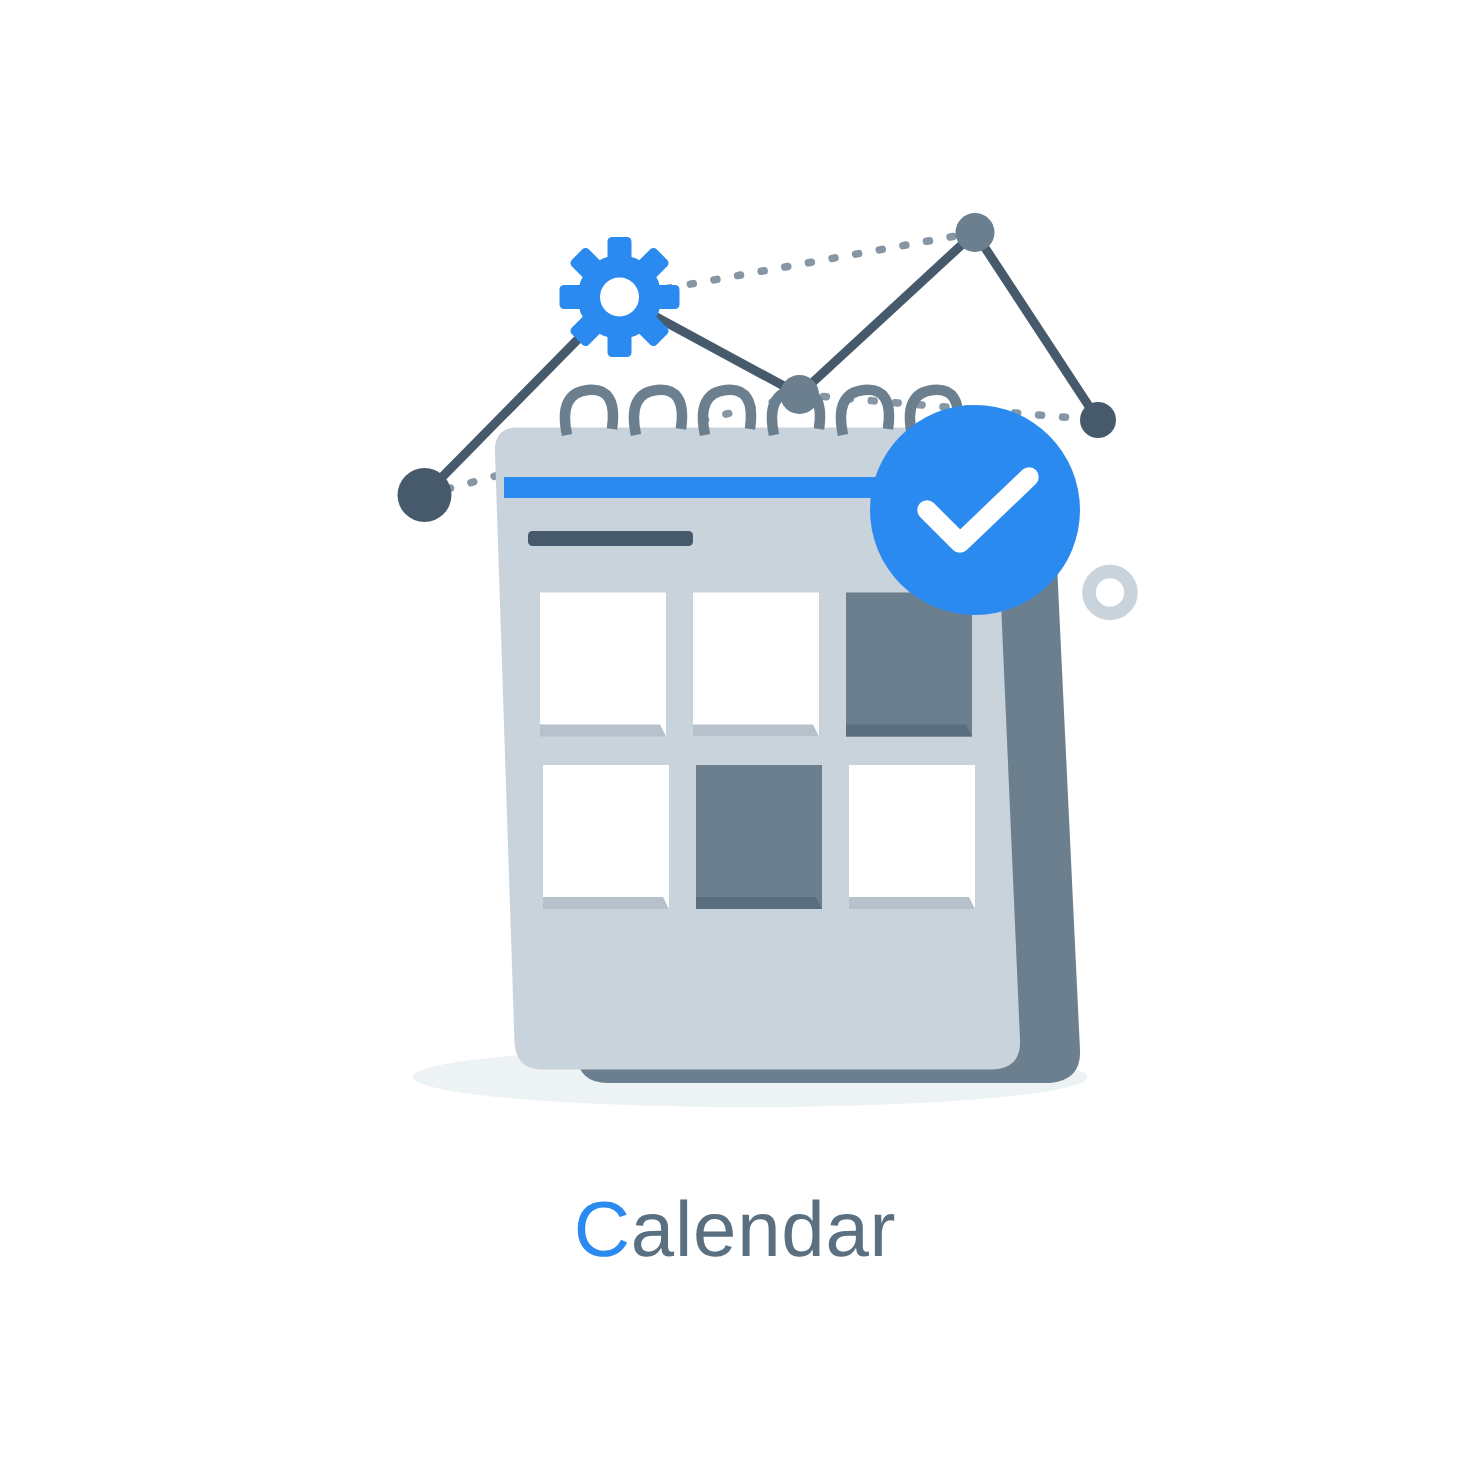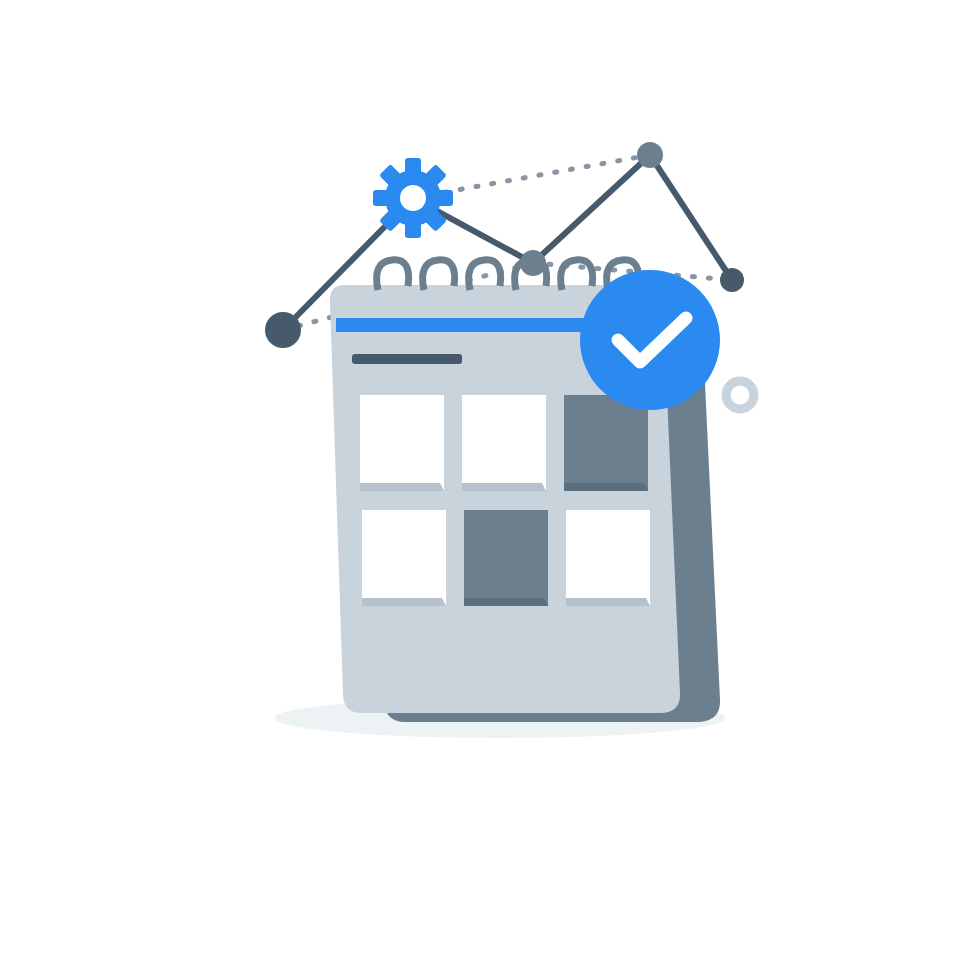--- a/index.html
+++ b/index.html
@@ -145,14 +145,17 @@
 
     <circle cx="740" cy="395" r="14" fill="none" stroke="#c9d3db" stroke-width="9"></circle>
 
     <g>
       <circle cx="650" cy="340" r="70" fill="#2a8af0"></circle>
       <path d="M 618 340 l 22 22 l 46 -44" fill="none" stroke="#ffffff" stroke-width="13" stroke-linecap="round" stroke-linejoin="round"></path>
     </g>
 
   </svg>
 
+  <div class="caption">
+    <span class="accent">C</span><span>alendar</span>
+  </div>
 
 </div>
 
 </body></html>

